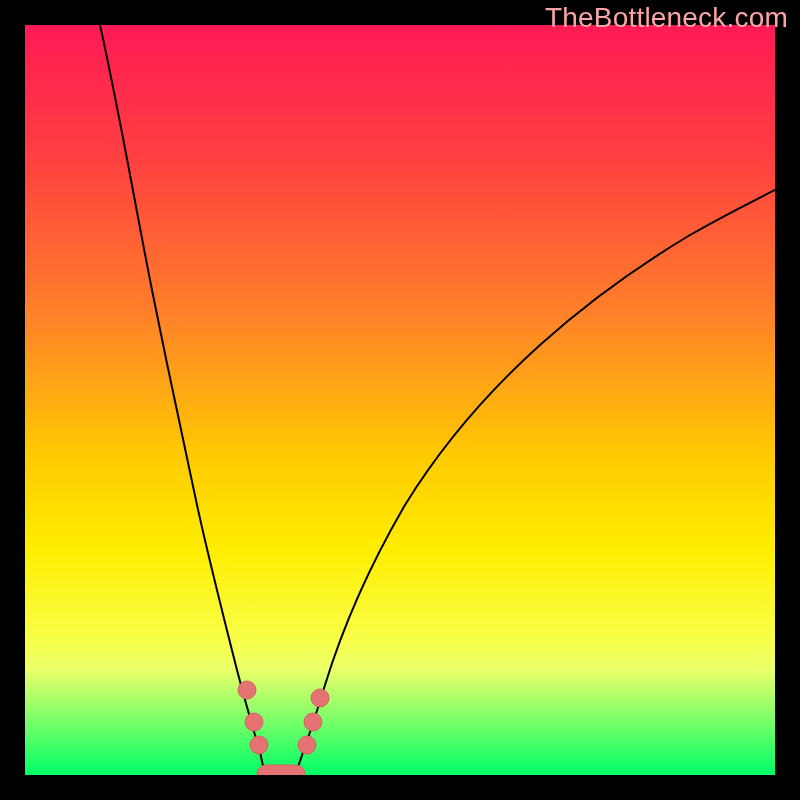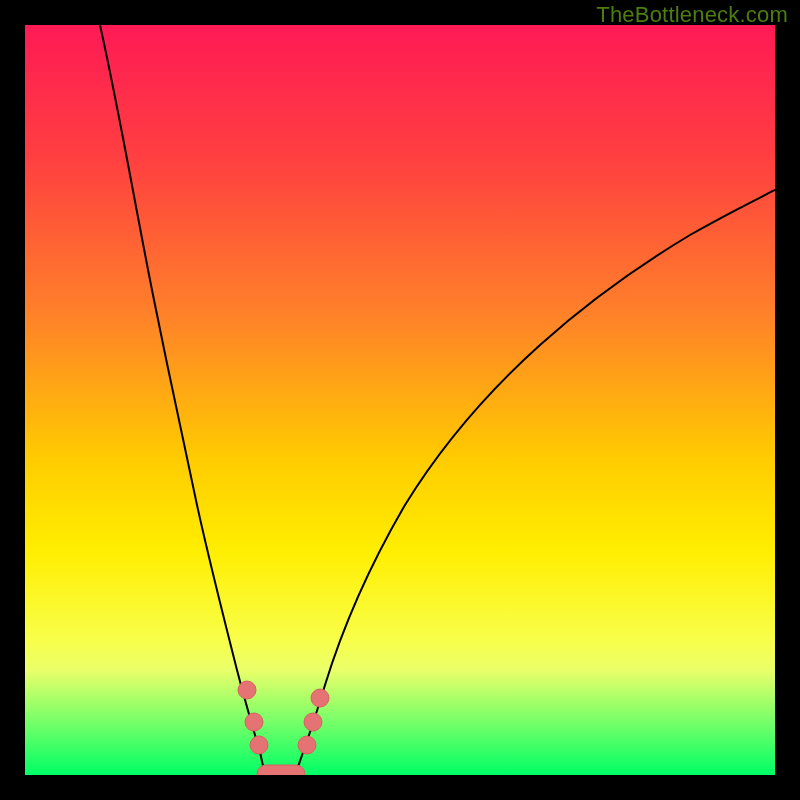--- a/index.html
+++ b/index.html
@@ -37,22 +37,22 @@
     left: 0;
     top: 0;
     width: 750px;
     height: 750px;
   }
   .watermark {
     position: absolute;
     top: 2px;
     right: 12px;
     font-family: Arial, Helvetica, sans-serif;
-    font-size: 22px;
-    color: #4d7c0f;
+    font-size: 28px;
+    color: #fca5a5;
     font-weight: 500;
     letter-spacing: 0.2px;
     pointer-events: none;
     z-index: 5;
   }
   .curve {
     fill: none;
     stroke: #000;
     stroke-width: 2;
   }

